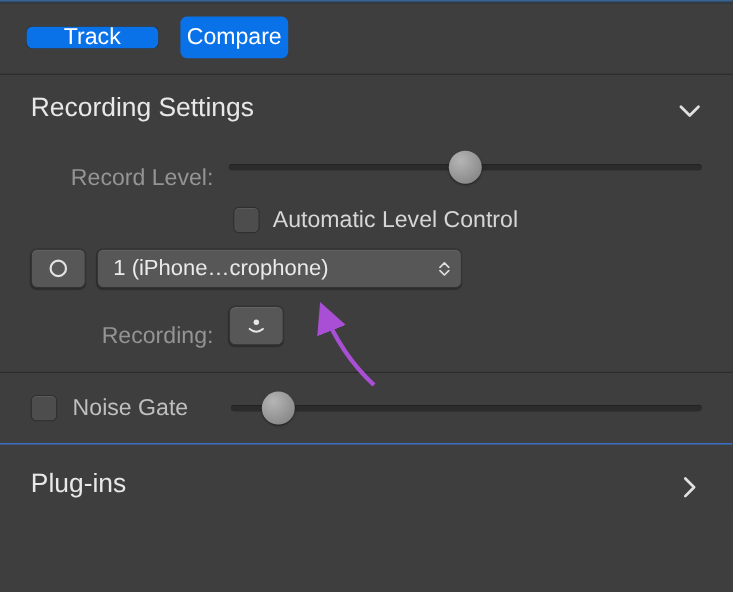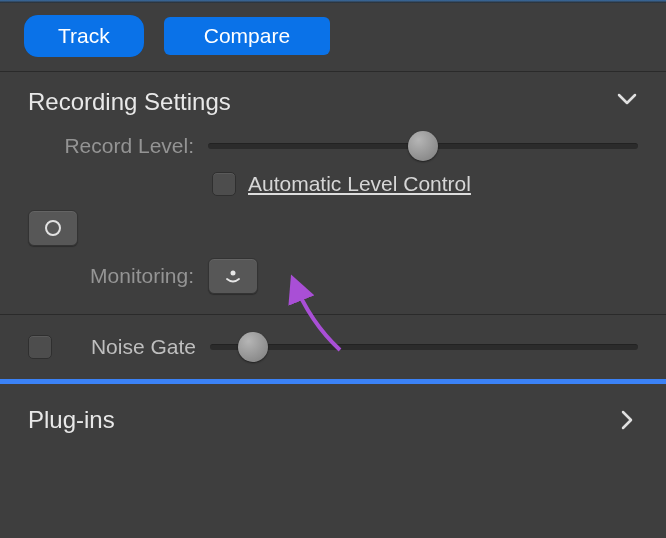--- a/index.html
+++ b/index.html
@@ -18,56 +18,56 @@
   }
   .tab-bar {
     display: flex;
     align-items: center;
     padding: 12px 20px 14px 24px;
     gap: 0;
   }
   .seg {
     display: flex;
     background: #2e2e2e;
-    border-radius: 14px;
+    border-radius: 4px;
     overflow: hidden;
-    height: 42px;
+    height: 20px;
   }
   .seg-btn {
     padding: 0 34px;
     display: flex;
     align-items: center;
     justify-content: center;
     font-size: 21px;
     color: #bdbdbd;
     cursor: pointer;
   }
   .seg-btn.active {
     background: #0a72e8;
     color: #fff;
     border-radius: 6px;
   }
   .compare-btn {
     margin-left: 20px;
     height: 38px;
-    padding: 0 40px;
+    padding: 0 6px;
     background: #0a72e8;
     color: #fff;
     border-radius: 6px;
     display: flex;
     align-items: center;
     font-size: 21px;
     cursor: pointer;
   }
   .panel {
     border-top: 1px solid #2a2a2a;
   }
   .section-hdr {
     display: flex;
-    align-items: flex-start;
+    align-items: flex-end;
     justify-content: space-between;
     padding: 16px 28px 10px 28px;
   }
   .section-title {
     font-size: 24px;
     color: #e8e8e8;
     font-weight: 400;
   }
   .chevron {
     width: 22px;
@@ -81,20 +81,21 @@
     display: flex;
     align-items: center;
     padding: 8px 28px;
   }
   .row-label {
     width: 180px;
     text-align: right;
     font-size: 21px;
     color: #949494;
     padding-right: 14px;
+    margin-top: 20px;
   }
   .slider-wrap {
     flex: 1;
     display: flex;
     align-items: center;
     position: relative;
   }
   .track {
     flex: 1;
     height: 6px;
@@ -111,21 +112,20 @@
     background: radial-gradient(circle at 35% 30%, #b5b5b5, #7c7c7c);
     border-radius: 50%;
     transform: translate(-50%, -50%);
     box-shadow: 0 1px 2px rgba(0,0,0,.5);
   }
   .check-row {
     display: flex;
     align-items: center;
     padding: 6px 28px 10px 212px;
     gap: 12px;
-    text-decoration: underline;
   }
   .checkbox {
     width: 24px;
     height: 24px;
     background: #4d4d4d;
     border: 1px solid #2f2f2f;
     border-radius: 5px;
     box-shadow: inset 0 1px 0 rgba(255,255,255,.08);
   }
   .check-label {
@@ -177,34 +177,33 @@
     display: flex;
     align-items: center;
     padding: 20px 28px;
     gap: 14px;
     border-top: 1px solid #2a2a2a;
   }
   .noise-label {
     font-size: 21px;
     color: #bfbfbf;
     min-width: 130px;
-    text-align: right;
   }
   .noise-slider {
     flex: 1;
     display: flex;
     align-items: center;
     position: relative;
   }
   .plugins-row {
     display: flex;
-    align-items: center;
+    align-items: flex-end;
     justify-content: space-between;
     padding: 22px 28px;
-    border-top: 5px solid #3b82f6;
+    border-top: 1px solid #3b82f6;
   }
   .plugins-title {
     font-size: 24px;
     color: #e8e8e8;
   }
   .annotation-arrow {
     position: absolute;
     left: 280px;
     top: 272px;
     pointer-events: none;
@@ -242,24 +241,35 @@
 
   <div class="check-row">
     <div class="checkbox"></div>
     <div class="check-label">Automatic Level Control</div>
   </div>
 
   <div class="row" style="padding-top:4px;padding-bottom:6px">
     <div class="btn-small mono-btn">
       <div class="circle-icon"></div>
     </div>
+    <div class="input-select">
+      <span class="val">1  (iPhone…crophone)</span>
+      <span class="stepper">
+        <svg width="10" height="6" viewBox="0 0 10 6">
+            <path d="M1 5 L5 1 L9 5" stroke="#ddd" stroke-width="1.6" fill="none" stroke-linecap="round" stroke-linejoin="round"></path>
+          </svg>
+        <svg width="10" height="6" viewBox="0 0 10 6">
+            <path d="M1 1 L5 5 L9 1" stroke="#ddd" stroke-width="1.6" fill="none" stroke-linecap="round" stroke-linejoin="round"></path>
+          </svg>
+      </span>
+    </div>
   </div>
 
   <div class="row" style="padding-top:6px;padding-bottom:20px">
-    <div class="row-label">Monitoring:</div>
+    <div class="row-label">Recording:</div>
     <div class="btn-small monitor-btn">
       <svg width="20" height="16" viewBox="0 0 20 16">
         <circle cx="10" cy="5" r="2.5" fill="#e6e6e6"></circle>
         <path d="M4 11 Q10 16 16 11" stroke="#e6e6e6" stroke-width="1.8" fill="none" stroke-linecap="round"></path>
       </svg>
     </div>
   </div>
 </div>
 
 <div class="noise-row">

